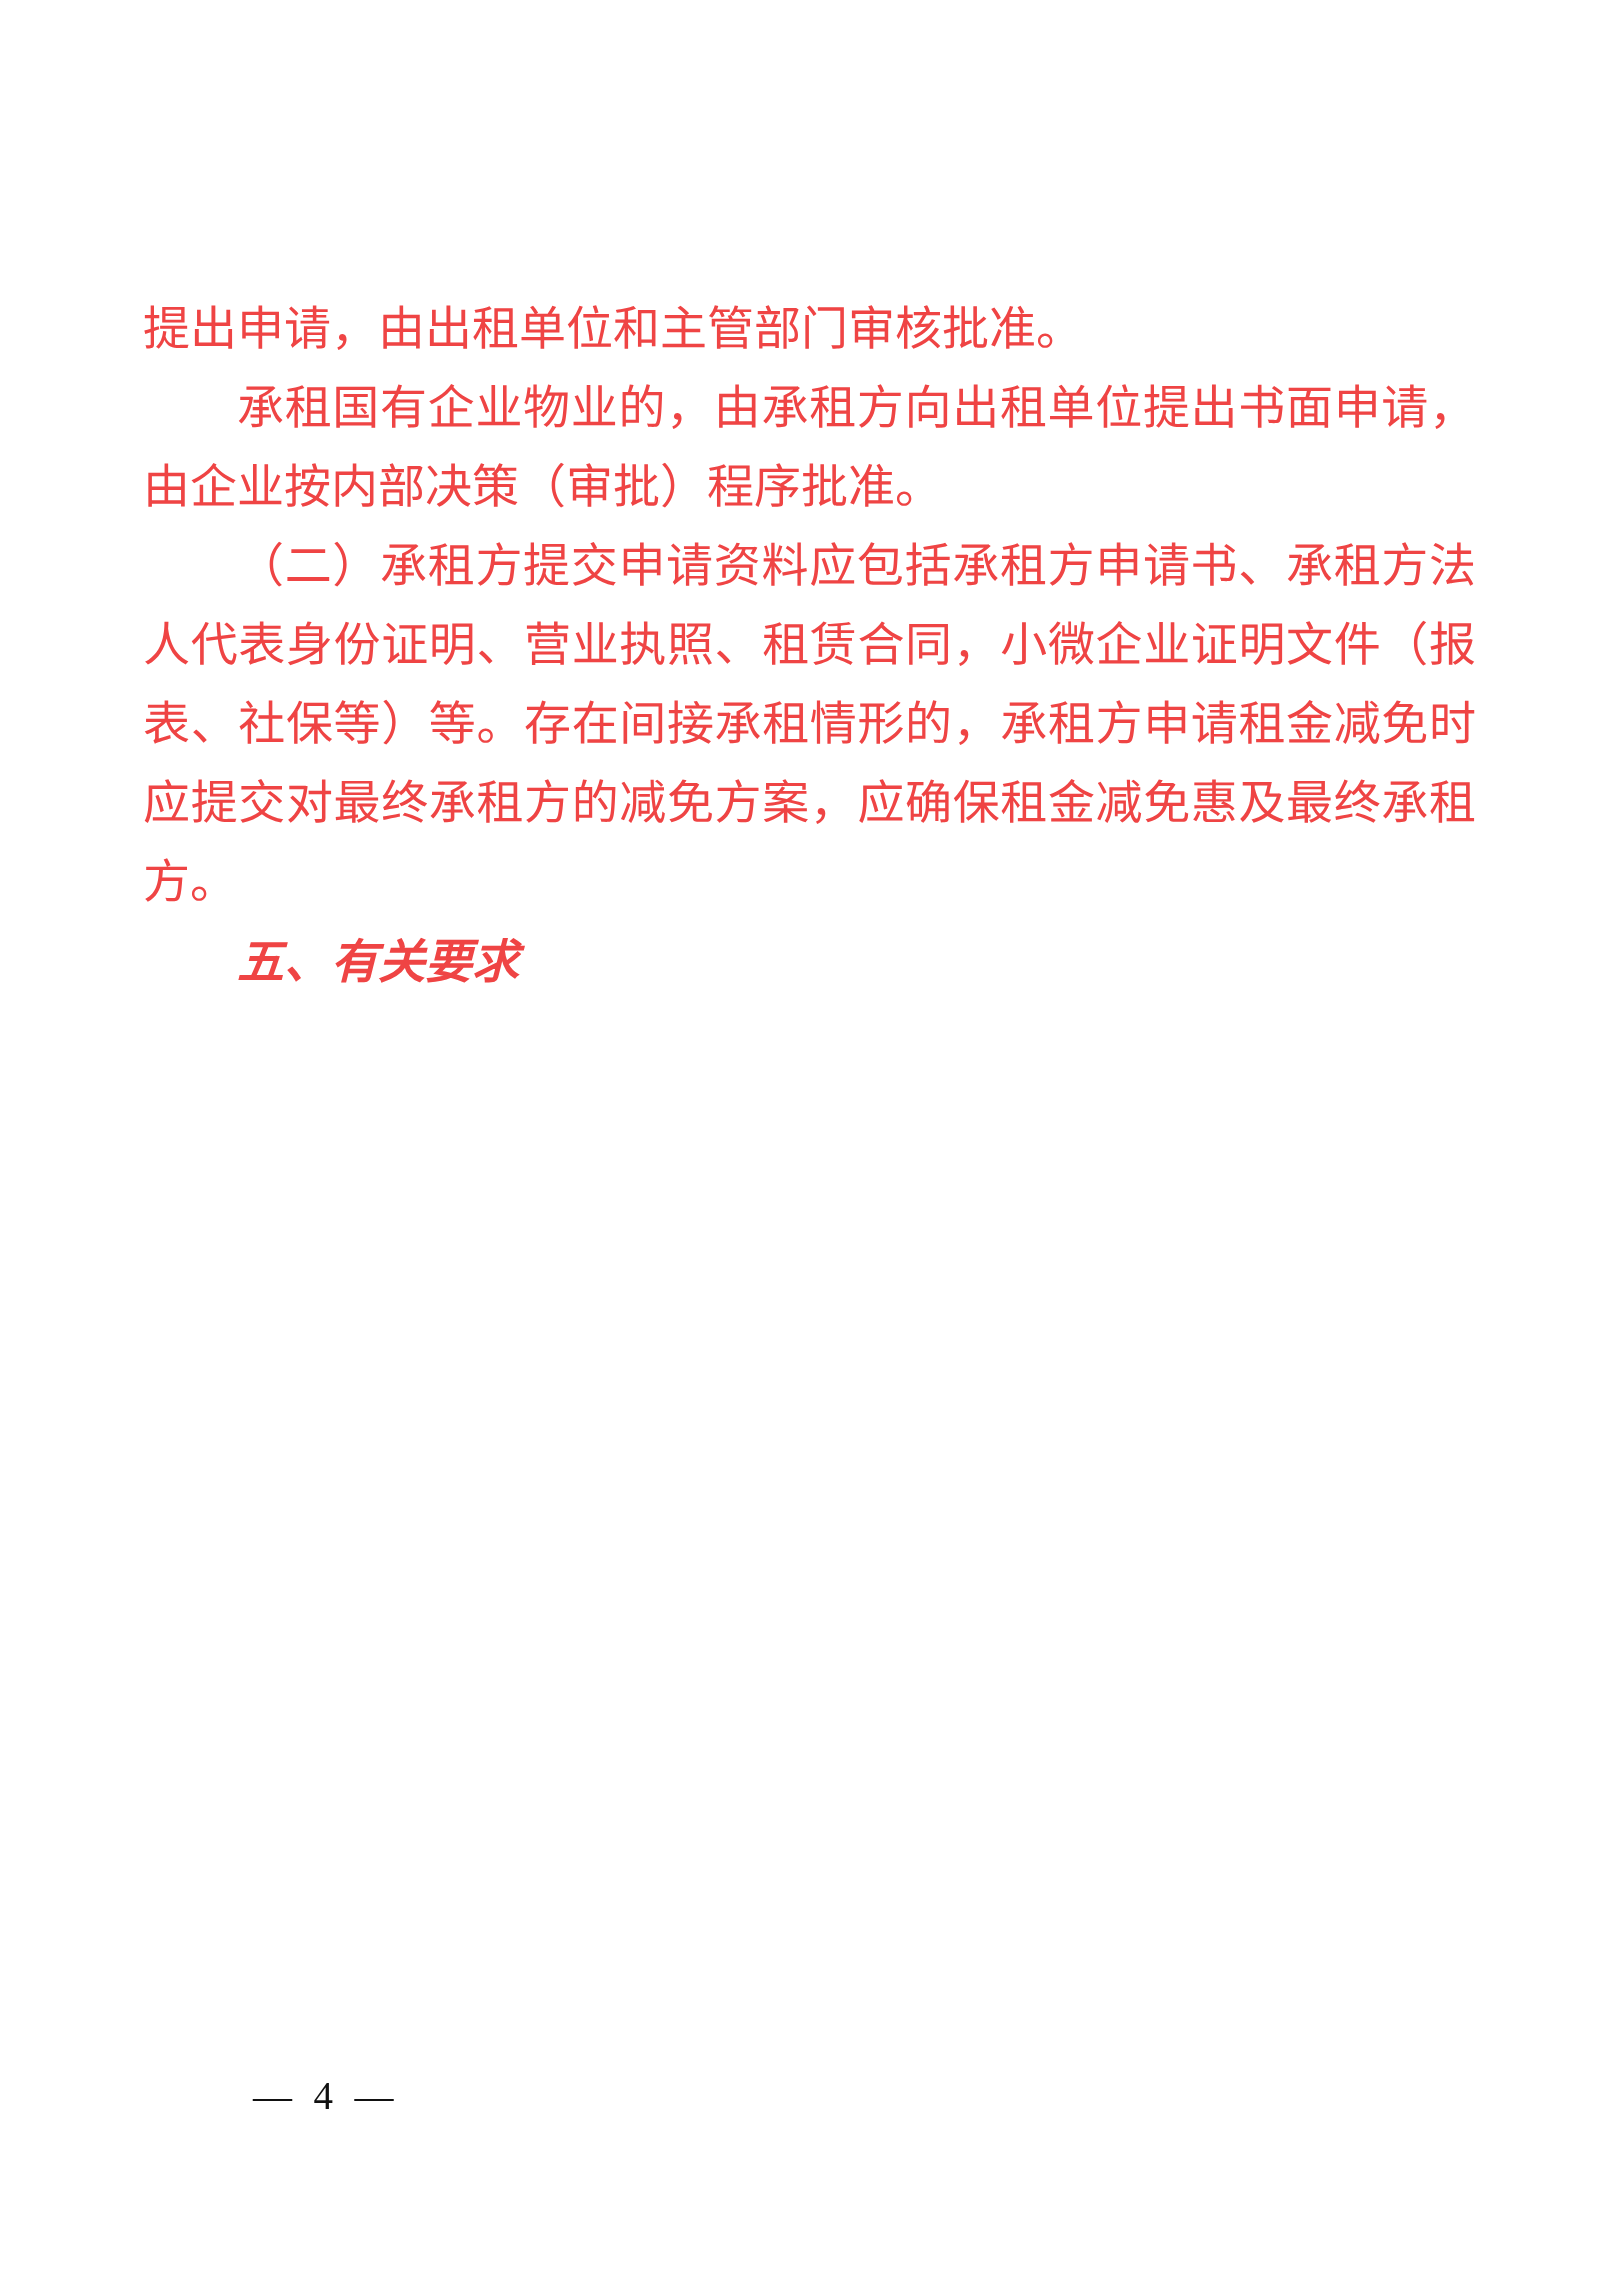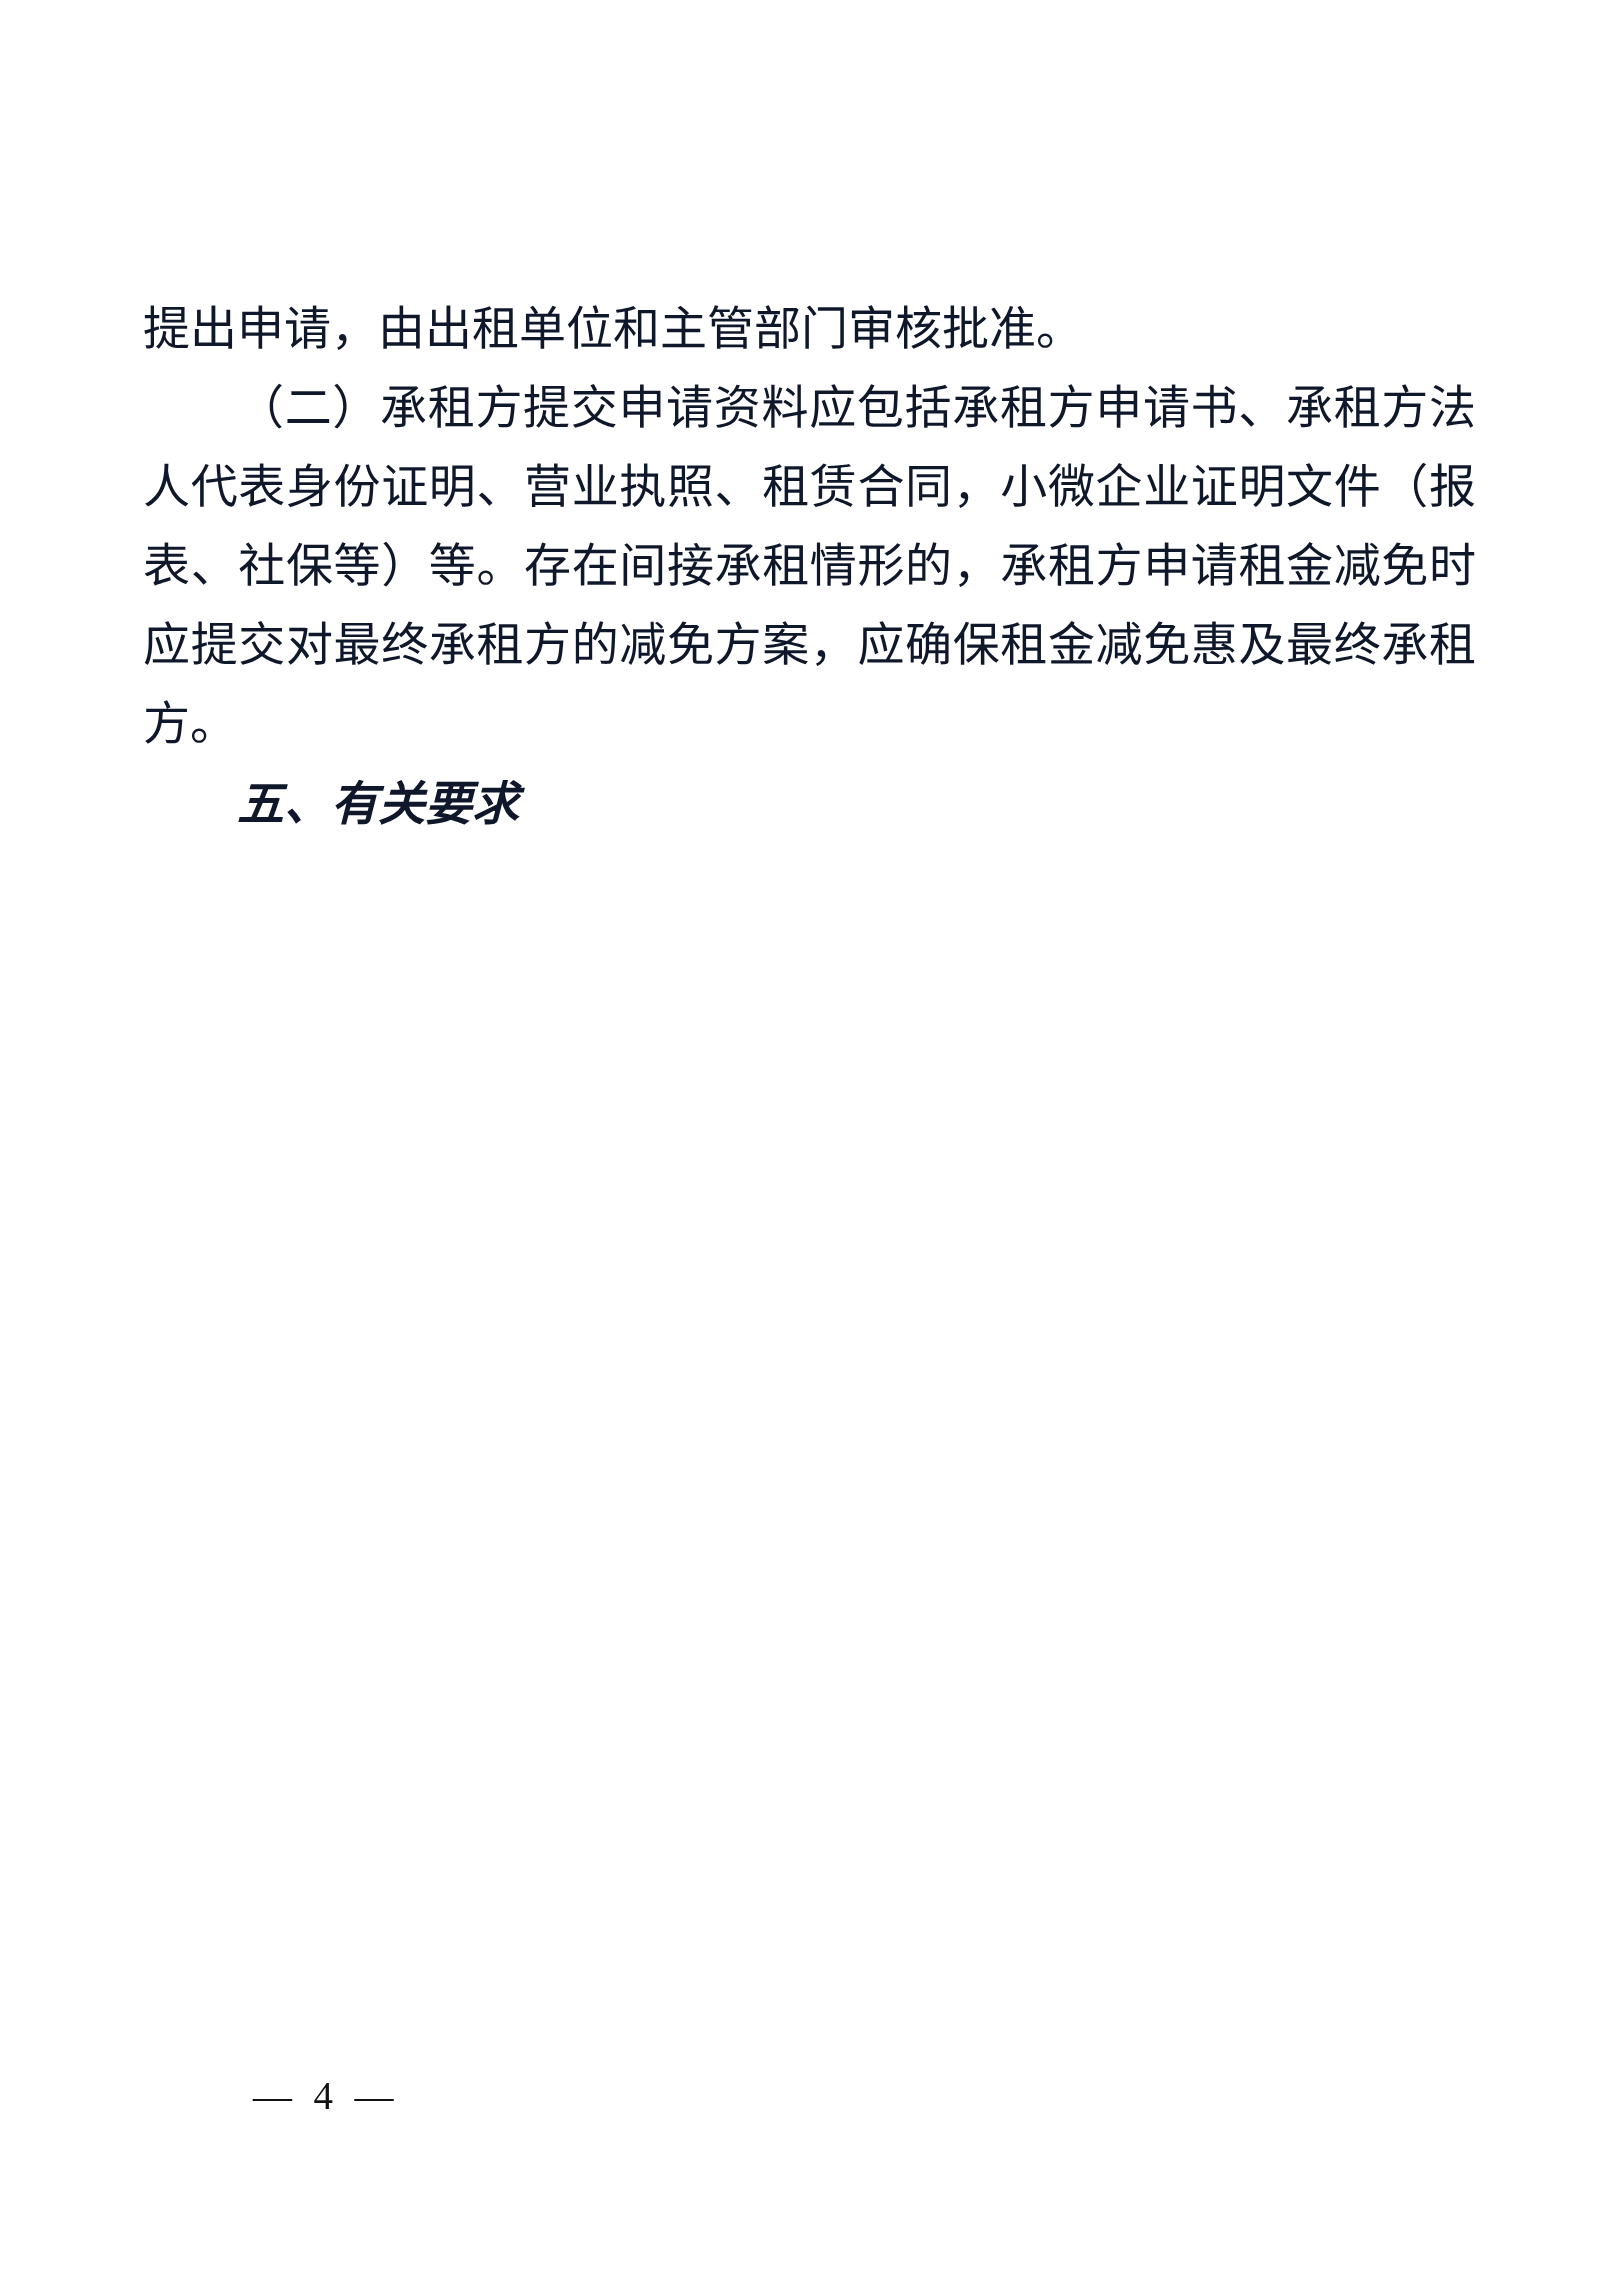--- a/index.html
+++ b/index.html
@@ -16,21 +16,21 @@
     overflow: hidden;
   }
   .content {
     position: absolute;
     top: 290px;
     left: 143px;
     width: 1333px;
     font-size: 47px;
     line-height: 79px;
     text-align: justify;
-    color: #0f172a;
+    color: #ef4444;
   }
   .para {
     text-indent: 2em;
   }
   .para-noindent {
     text-indent: 0;
   }
   .heading {
     text-indent: 2em;
     font-weight: bold;
@@ -48,19 +48,20 @@
     color: #111111;
     text-align: left;
   }
 </style>
 </head>
 <body>
 
 <div class="page">
   <div class="content">
     <p class="para-noindent">提出申请，由出租单位和主管部门审核批准。</p>
+    <p class="para">承租国有企业物业的，由承租方向出租单位提出书面申请，由企业按内部决策（审批）程序批准。</p>
     <p class="para">（二）承租方提交申请资料应包括承租方申请书、承租方法人代表身份证明、营业执照、租赁合同，小微企业证明文件（报表、社保等）等。存在间接承租情形的，承租方申请租金减免时应提交对最终承租方的减免方案，应确保租金减免惠及最终承租方。</p>
     <p class="heading">五、有关要求</p>
   </div>
 
   <div class="footer">— 4 —</div>
 </div>
 
 
 </body></html>

